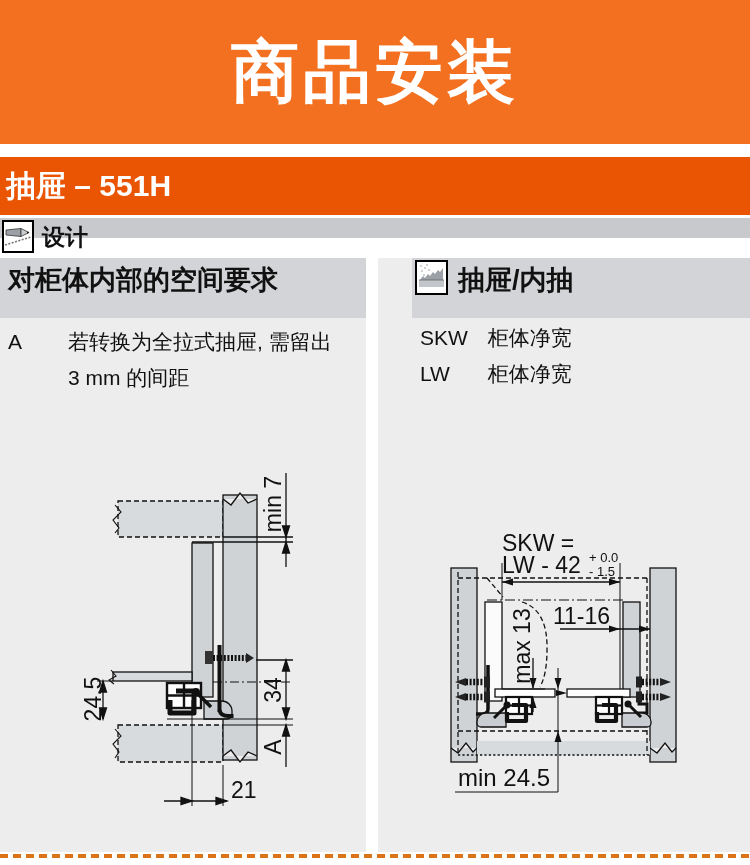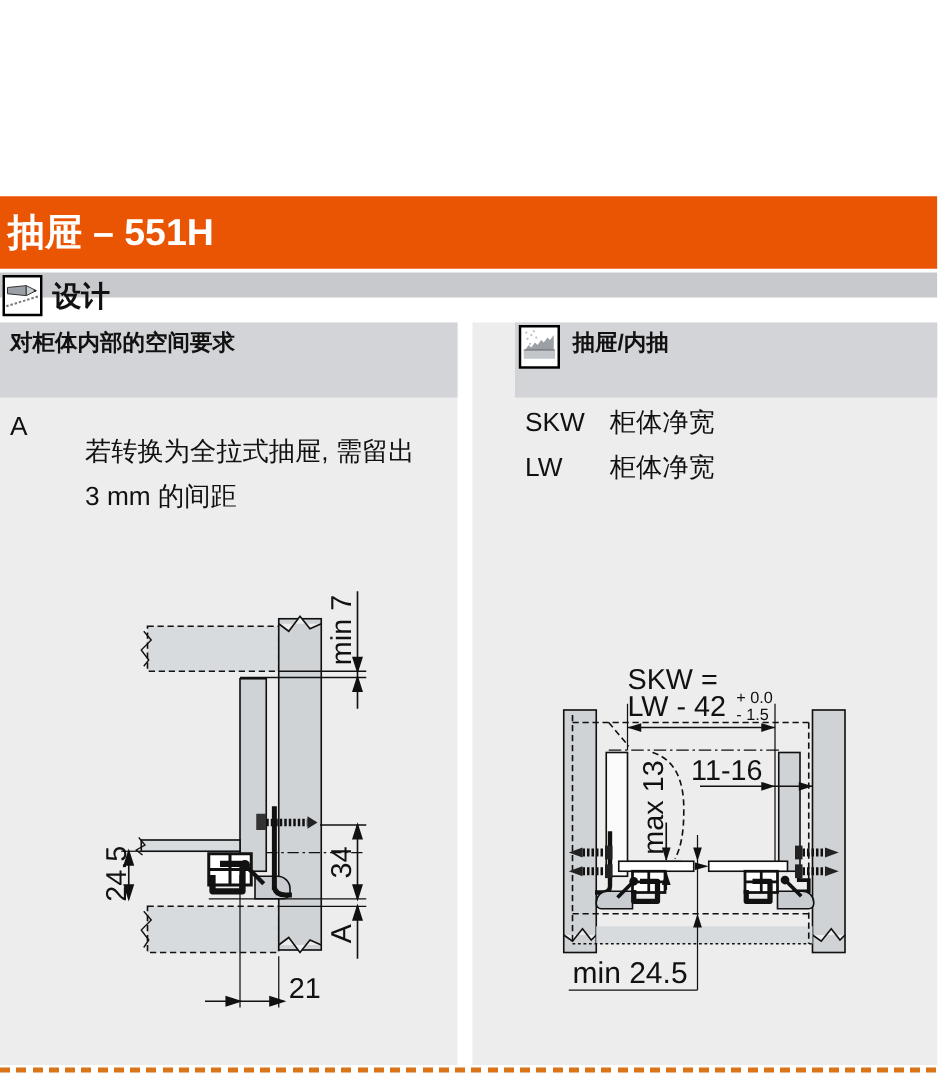--- a/index.html
+++ b/index.html
@@ -12,40 +12,43 @@
          display:flex;align-items:center;}
   .strip-label{color:#fff;font-size:30px;font-weight:bold;padding-left:6px;}
   .designbar{position:absolute;left:0;top:218px;width:750px;height:20px;background:#c7c9cd;}
   .iconbox{position:absolute;background:#fff;border:2px solid #000;box-sizing:border-box;}
   .designbar .iconbox{left:2px;top:2px;width:32px;height:33px;}
   .designbar-label{position:absolute;left:42px;top:4px;font-size:23px;font-weight:bold;}
   .col{position:absolute;top:258px;height:594px;background:#ededee;}
   .col-left{left:0;width:366px;}
   .col-right{left:378px;width:372px;padding-left:34px;}
   .col-header{position:relative;width:100%;height:60px;background:#d3d4d7;box-sizing:border-box;}
-  .col-header .htext{position:absolute;left:8px;top:4px;font-size:18px;font-weight:bold;}
+  .col-header .htext{position:absolute;left:8px;top:4px;font-size:27px;font-weight:bold;}
   .col-right .col-header .htext{left:46px;}
   .col-right .iconbox{left:3px;top:2px;width:33px;height:35px;}
   .note{position:relative;font-size:21px;line-height:36px;}
   .note-key{position:absolute;left:8px;top:6px;}
-  .note-text{position:absolute;left:68px;top:6px;width:292px;margin-top:20px;}
+  .note-text{position:absolute;left:68px;top:6px;width:292px;}
   .legend{position:relative;font-size:21px;}
   .legend-row{position:absolute;left:8px;width:320px;}
   .legend-row.r0{top:6px;} .legend-row.r1{top:42px;}
   .legend-abbr{display:inline-block;width:62px;}
   svg.diagram{position:absolute;}
   svg text{font-family:"Liberation Sans","DejaVu Sans",sans-serif;fill:#111;stroke:none;}
   .dashed-rule{position:absolute;left:0;top:854px;width:750px;height:4px;
      background:repeating-linear-gradient(90deg,#DB7418 0 8px,#fff 8px 13px);}
 </style>
 </head>
 <body>
 
 <div id="page">
 
+  <div class="banner">
+    <div class="banner-title">商品安装</div>
+  </div>
 
   <div class="strip">
     <div class="strip-label">抽屉 – 551H</div>
   </div>
 
   <div class="designbar">
     <div class="iconbox">
       <svg width="28" height="29" viewBox="0 0 28 29">
         <polygon points="2,8 17,6.5 17,14.5 2,13" fill="#9aa0a6" stroke="#333" stroke-width="0.8"></polygon>
         <polygon points="17,6.5 25,10.5 17,14.5" fill="#c9ccd0" stroke="#333" stroke-width="0.8"></polygon>

